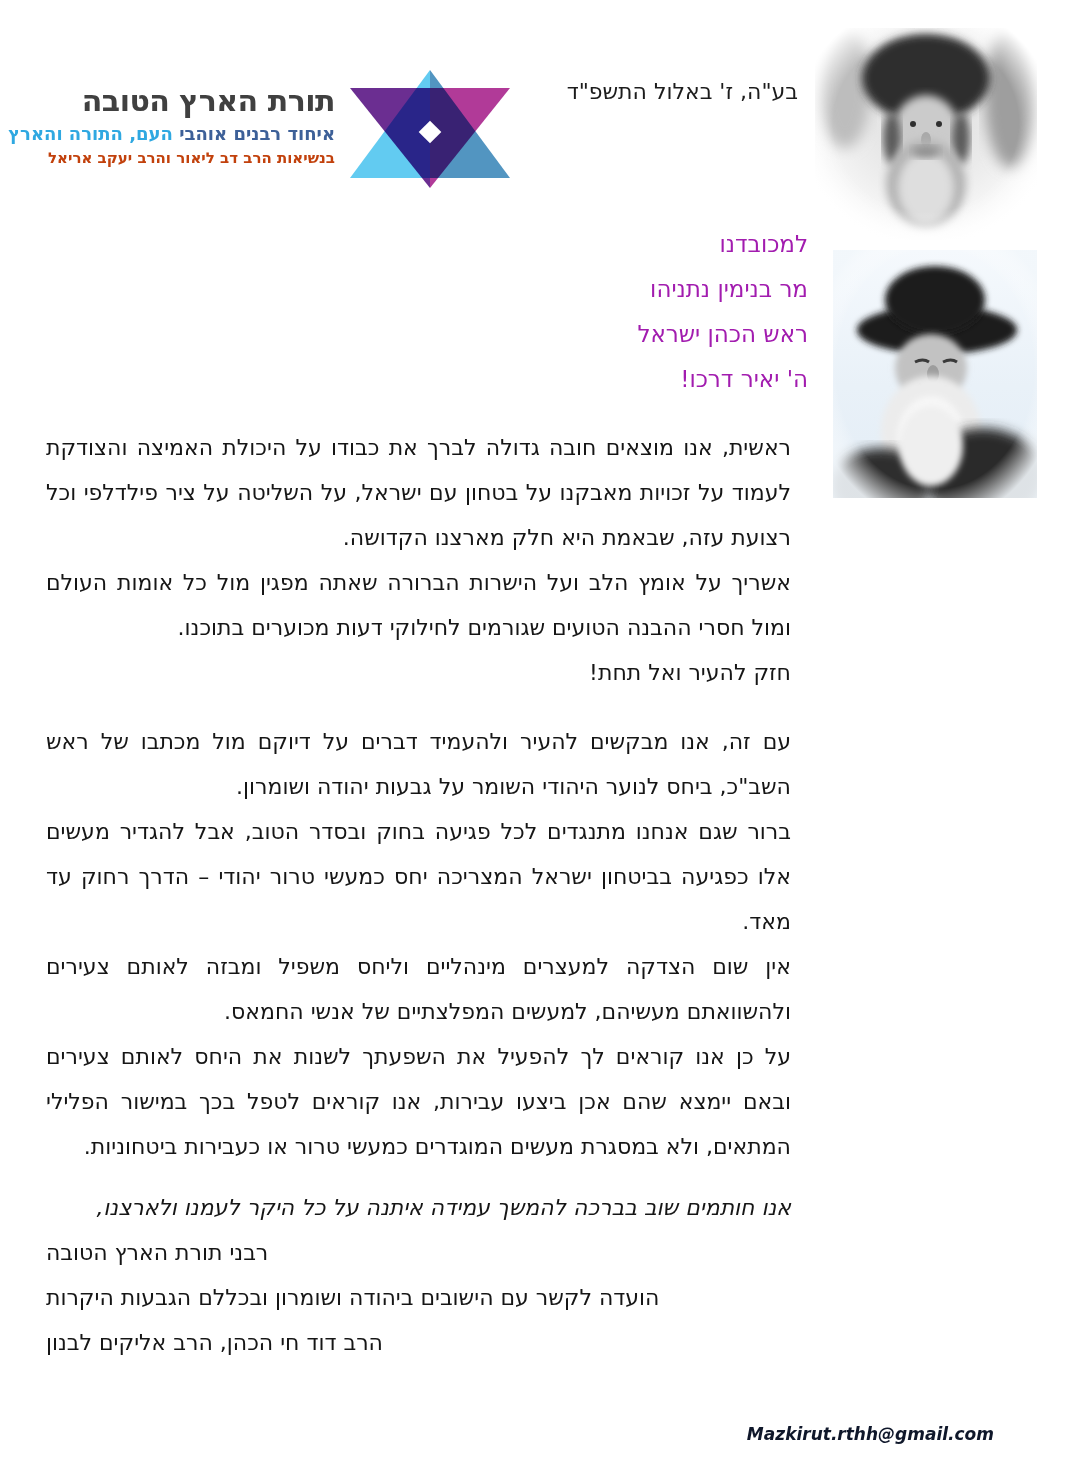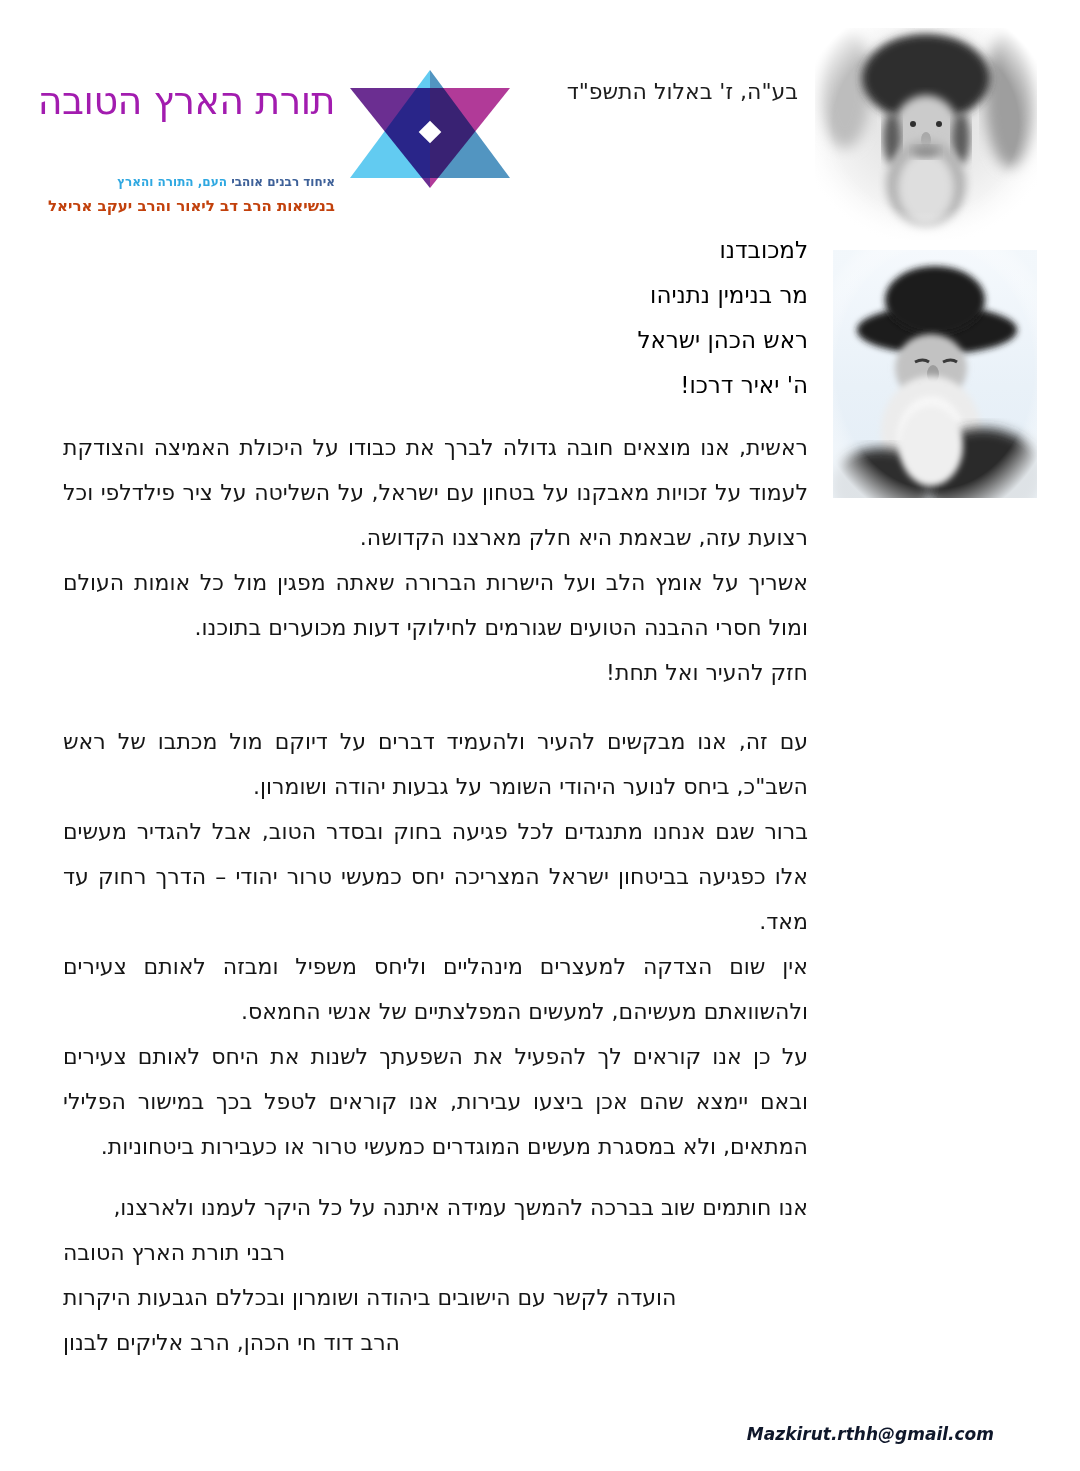--- a/index.html
+++ b/index.html
@@ -16,56 +16,56 @@
     position:absolute;top:78px;right:282px;
     font-size:22px;line-height:28px;color:#1c1c1c;
     direction:rtl;
   }
   
   .logo-text{
     position:absolute;left:55px;top:80px;width:280px;
     direction:rtl;text-align:right;
   }
   .logo-title{
-    font-size:38px;font-weight:normal;color:#a21caf;
+    font-size:30px;font-weight:bold;color:#404040;
     line-height:42px;white-space:nowrap;letter-spacing:-0.5px;
   }
   .logo-sub{
-    font-size:12px;font-weight:bold;line-height:24px;white-space:nowrap;margin-top:48px;
+    font-size:18px;font-weight:bold;line-height:24px;white-space:nowrap;
   }
   .sub-dark{color:#3d6098;}
   .sub-light{color:#2fa8e1;}
   .logo-presidency{
     font-size:15px;font-weight:bold;color:#c2410c;line-height:24px;white-space:nowrap;
   }
   .logo-icon{position:absolute;left:330px;top:50px;width:200px;height:150px;}
   
   .photo{position:absolute;}
   .photo1{left:815px;top:28px;width:222px;height:212px;}
   .photo2{left:833px;top:250px;width:204px;height:248px;}
   .photo svg{display:block;width:100%;height:100%;}
   
   .recipient{
-    position:absolute;top:228px;right:272px;
+    position:absolute;top:222px;right:272px;
     direction:rtl;text-align:right;
-    font-size:23px;line-height:45px;color:#000000;
+    font-size:23px;line-height:45px;color:#a21caf;
   }
   
   .letter-body{
-    position:absolute;top:425px;left:63px;width:745px;
+    position:absolute;top:425px;left:46px;width:745px;
     direction:rtl;
     font-size:22px;line-height:45px;color:#161616;
   }
   .letter-body p{
     margin:0;
     text-align:justify;
     text-justify:inter-word;
   }
   .letter-body p.gap{margin-top:24px;}
-  .letter-body p.signoff{margin-top:16px;text-align:right;}
+  .letter-body p.signoff{margin-top:16px;text-align:right;font-style:italic;}
   .letter-body p.center{text-align:left;}
   
   .footer-email{
     position:absolute;top:1424px;right:86px;
     direction:ltr;
     font-size:17px;font-style:italic;font-weight:600;color:#0f172a;
   }
 </style>
 </head>
 <body>

